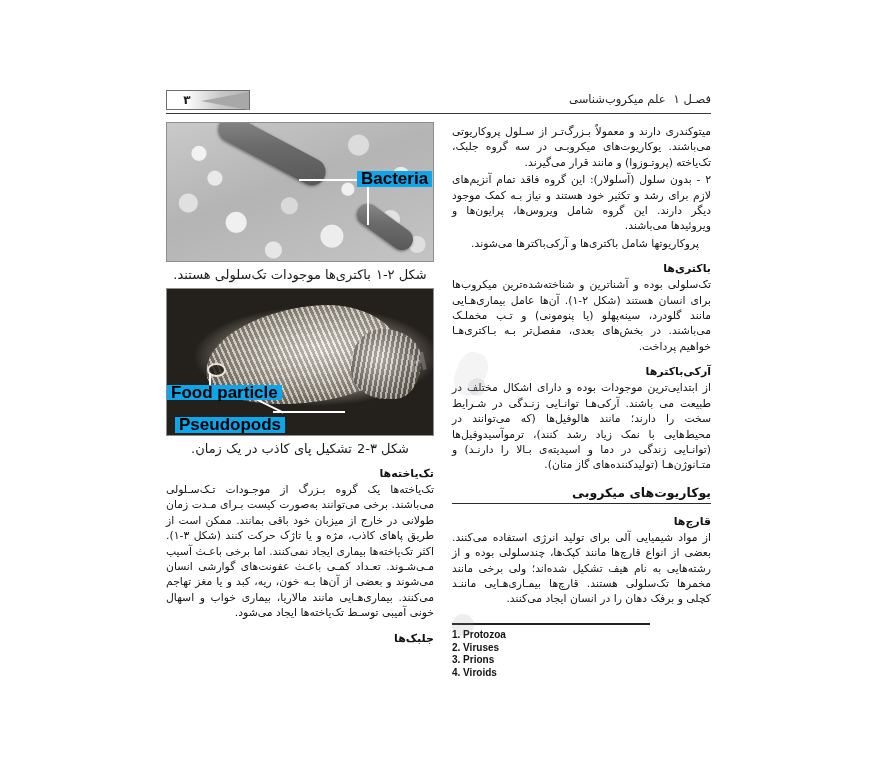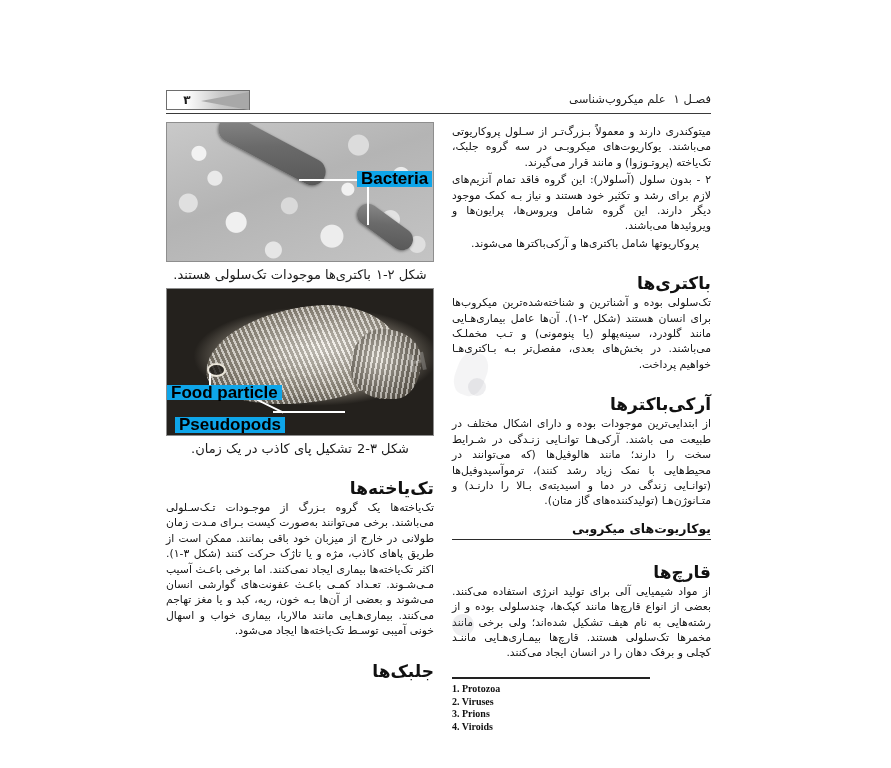--- a/index.html
+++ b/index.html
@@ -215,24 +215,24 @@
     font-size: 12.5px;
     font-weight: bold;
     color: #111;
     margin: 12px 0 0 0;
     font-family: "DejaVu Sans", sans-serif;
   }
   .h2.ruled { border-bottom: 1.6px solid #2b2b2b; padding-bottom: 3px; }
   .h3 {
     direction: rtl;
     text-align: right;
-    font-size: 17px;
+    font-size: 11px;
     font-weight: bold;
     color: #111;
-    margin: 22px 0 1px 0;
+    margin: 11px 0 1px 0;
   }
   p.body {
     direction: rtl;
     text-align: justify;
     text-align-last: right;
     font-size: 10.8px;
     line-height: 15.4px;
     color: #141414;
     margin: 2px 0 0 0;
   }
@@ -245,21 +245,21 @@
   }
   #fn-rule {
     width: 198px;
     height: 2.4px;
     background: #222;
     margin-bottom: 4px;
   }
   .fn-item {
     direction: ltr;
     text-align: left;
-    font-family: Liberation Serif, serif;
+    font-family: Liberation Sans, sans-serif;
     font-weight: bold;
     font-size: 10px;
     line-height: 12.6px;
     color: #111;
   }
 
   
   .smudge {
     position: absolute;
     border-radius: 50%;

